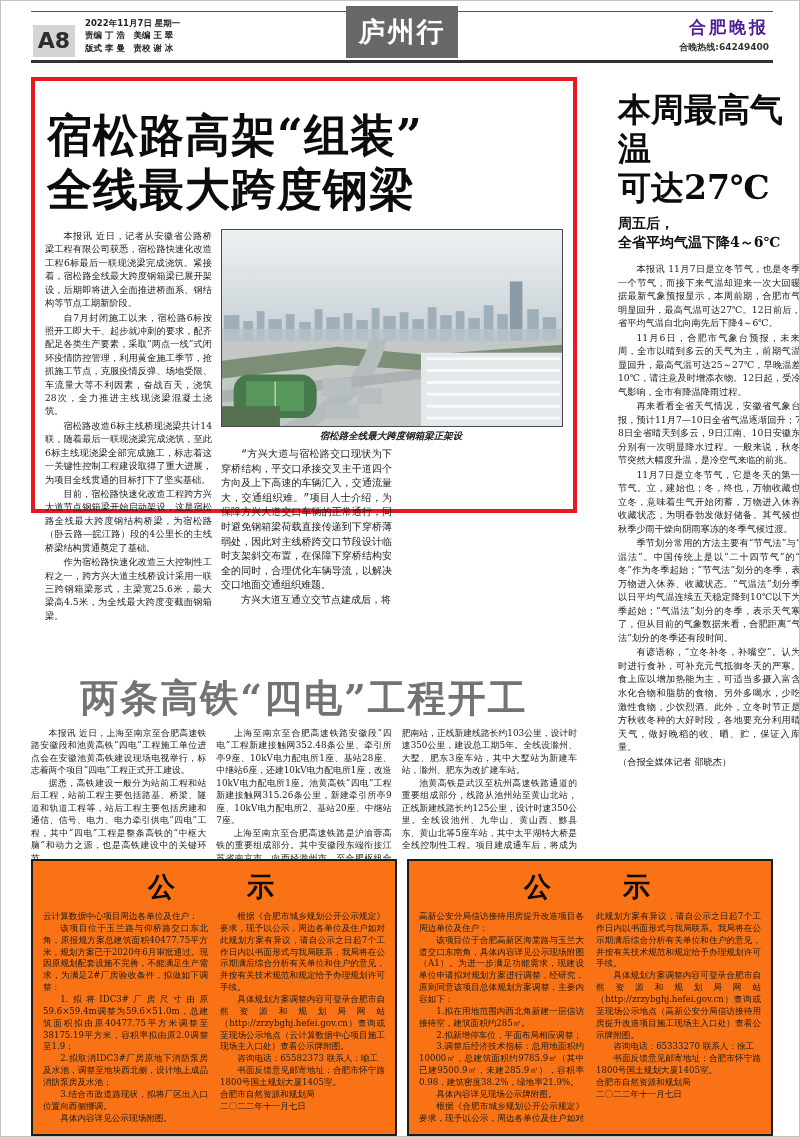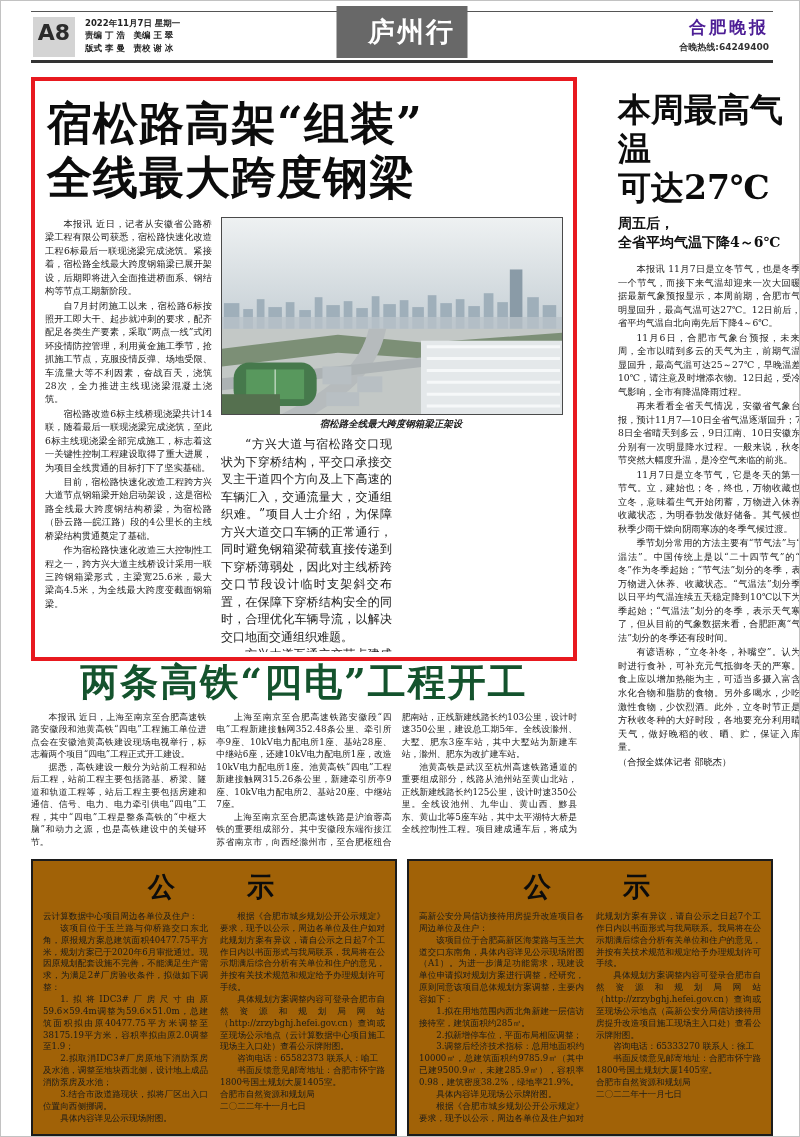--- a/index.html
+++ b/index.html
@@ -3,71 +3,71 @@
 <meta charset="utf-8">
 <style>
   html,body{margin:0;padding:0;background:#ececec;}
   .page{position:relative;width:800px;height:1137px;margin:0 auto;background:#fff;
         border:1px solid #c2c2c2;box-sizing:border-box;overflow:hidden;
         font-family:"DejaVu Serif","Liberation Serif",serif;color:#1a1a1a;}
 
   
   .header{position:absolute;left:30px;top:10px;width:742px;height:48px;
           border-top:1px solid #555;border-bottom:3px solid #333;}
-  .page-num{position:absolute;left:2px;top:5px;width:42px;height:40px;background:#d4d4d4;
+  .page-num{position:absolute;left:2px;top:13px;width:42px;height:32px;background:#d4d4d4;
             color:#2c2c2c;font-family:"DejaVu Sans","Liberation Sans",sans-serif;
             font-weight:bold;font-size:22px;line-height:32px;text-align:center;}
   .meta{position:absolute;left:54px;top:5px;font-family:"DejaVu Sans",sans-serif;
         font-size:8.5px;font-weight:bold;color:#222;line-height:1.45;}
   .section-box{position:absolute;left:50%;transform:translateX(-50%);top:-6px;height:52px;
                width:112px;background:#686868;color:#fff;text-align:center;line-height:52px;
                font-size:27px;font-weight:bold;letter-spacing:2px;
-               font-family:"DejaVu Sans","Liberation Sans",sans-serif;padding-left:19px;}
+               font-family:"DejaVu Sans","Liberation Sans",sans-serif;}
   .masthead-wrap{position:absolute;right:4px;top:4px;text-align:right;}
   .masthead{color:#4c1d95;font-size:17px;font-weight:bold;letter-spacing:3px;}
   .hotline{font-family:"DejaVu Sans",sans-serif;font-size:9px;font-weight:bold;color:#333;margin-top:2px;}
 
   
   .para{margin:0;text-indent:2em;text-align:justify;}
   .flush{text-indent:0;}
   .right{text-align:left;text-indent:0;}
   .art-text{overflow:hidden;}
 
   
-  .red-box{position:absolute;left:30px;top:76px;width:546px;height:584px;box-sizing:border-box;
-           border:4px solid #e8191f;background:#fff;padding:6px 10px;}
+  .red-box{position:absolute;left:30px;top:76px;width:546px;height:436px;box-sizing:border-box;
+           border:4px solid #e8191f;background:#fff;padding:18px 10px;}
   .main-headline{margin:10px 0 12px 2px;font-size:45px;line-height:1.2;font-weight:900;
                  color:#0c0c0c;letter-spacing:1px;}
   .main-body{display:flex;gap:9px;}
   .mcol1{width:167px;flex:none;font-size:9.2px;line-height:1.46;height:436px;}
   .mcol1 .para{margin-bottom:1px;}
   .mright{flex:1;min-width:0;}
   .photo{width:100%;height:198px;border:1px solid #4a4a4a;box-sizing:border-box;overflow:hidden;}
   .photo svg{display:block;width:100%;height:100%;}
   .caption{font-size:9.5px;font-weight:bold;font-style:italic;text-align:center;
            margin:3px 2px 5px 0;color:#222;}
   .mcols2{display:flex;gap:9px;}
-  .mcol{width:50%;font-size:12px;line-height:1.46;height:216px;}
+  .mcol{width:50%;font-size:10px;line-height:1.46;height:216px;font-family:Liberation Mono, monospace;}
 
   
   .weather{position:absolute;left:582px;top:90px;width:192px;margin-left:35px;}
   .w-headline{margin:0;font-size:33px;line-height:1.18;font-weight:900;color:#0c0c0c;}
   .w-sub{margin-top:6px;font-size:14px;font-weight:bold;line-height:1.4;color:#111;}
   .w-body{margin-top:9px;font-size:9.2px;line-height:1.47;height:612px;}
   .w-body .para{margin-bottom:1px;}
 
   
   .railway{position:absolute;left:30px;top:660px;width:546px;}
-  .r-headline{margin:0 0 8px 0;font-size:38px;font-weight:900;color:#14532d;
+  .r-headline{margin:16px 0 8px 0;font-size:38px;font-weight:900;color:#737373;
               text-align:center;letter-spacing:2px;line-height:1.1;}
   .r-body{column-count:3;column-gap:10px;font-size:8.8px;line-height:1.42;height:144px;}
 
   
   .notice{position:absolute;top:858px;width:366px;height:277px;box-sizing:border-box;
-          border:2px solid #1c1c1c;background:#a16207;padding:6px 10px;}
+          border:2px solid #1c1c1c;background:#f97316;padding:6px 10px;}
   .notice-left{left:30px;}
   .notice-right{left:406px;}
   .n-title{margin:2px 0 6px 0;text-align:center;font-size:27px;font-weight:900;
            letter-spacing:6px;color:#0c0c0c;}
   .n-body{column-count:2;column-gap:12px;font-size:8.6px;line-height:1.38;height:218px;overflow:hidden;}
 </style>
 </head>
 <body>
 
 <div class="page">

